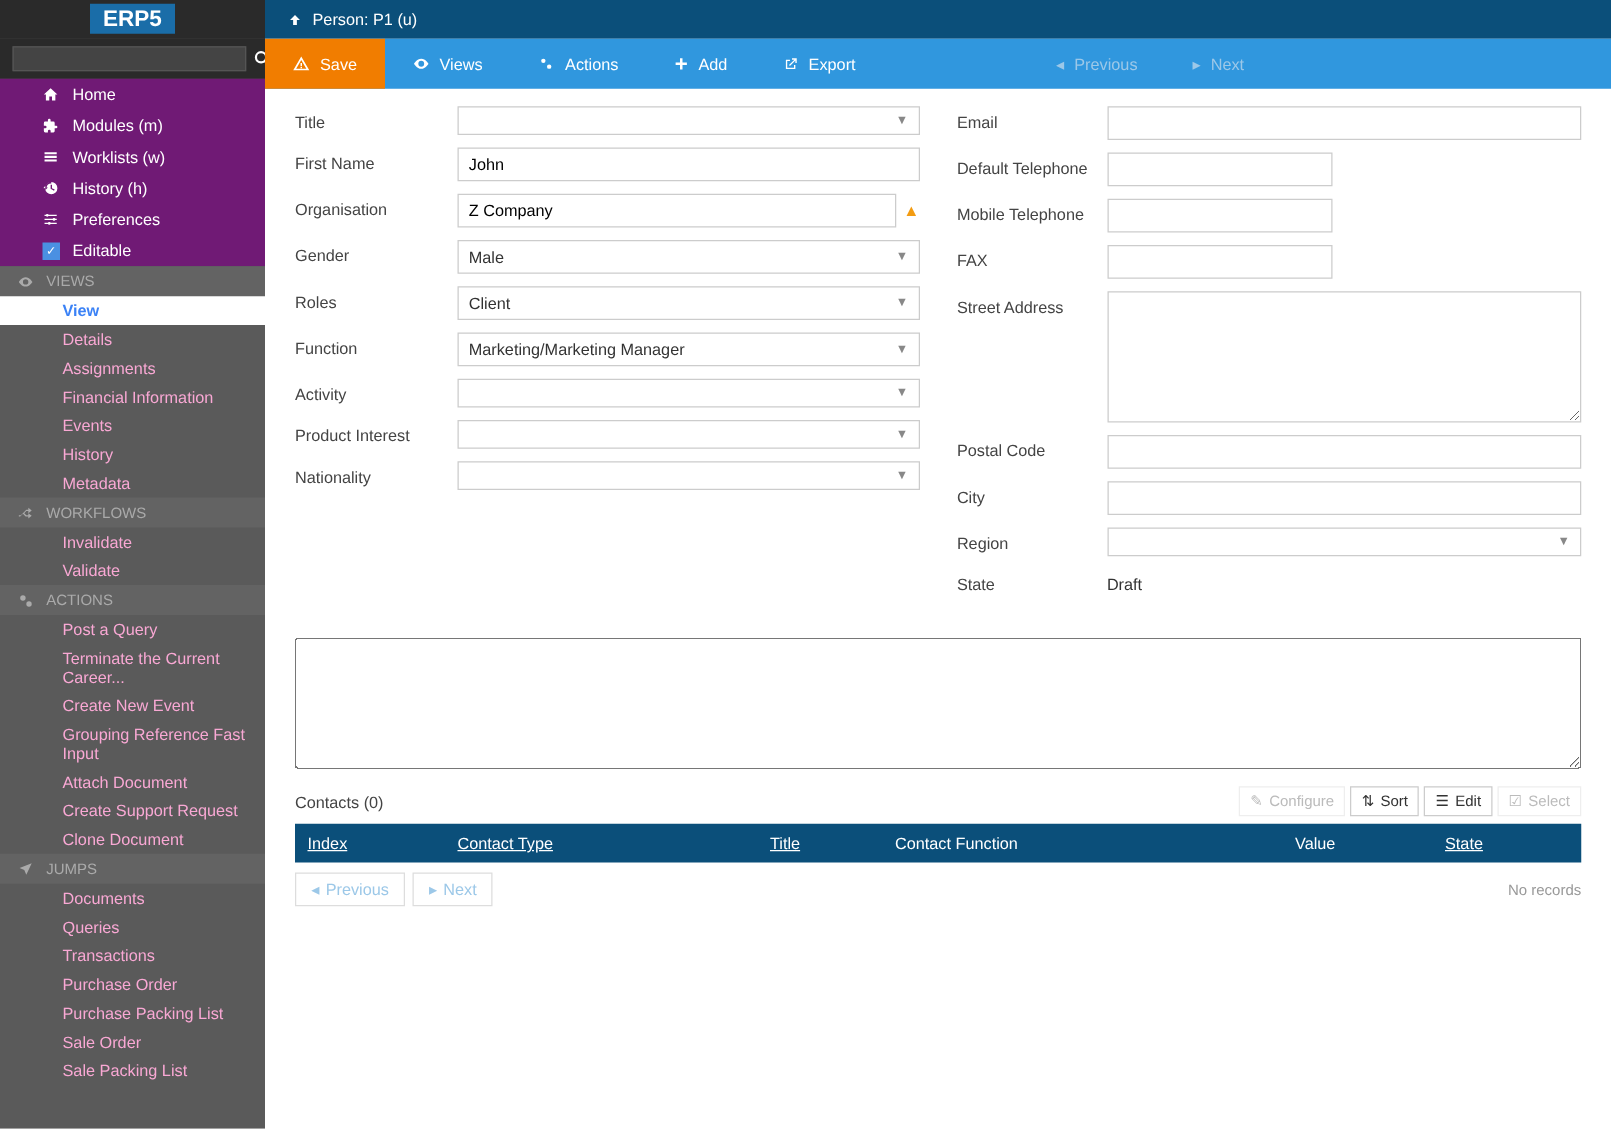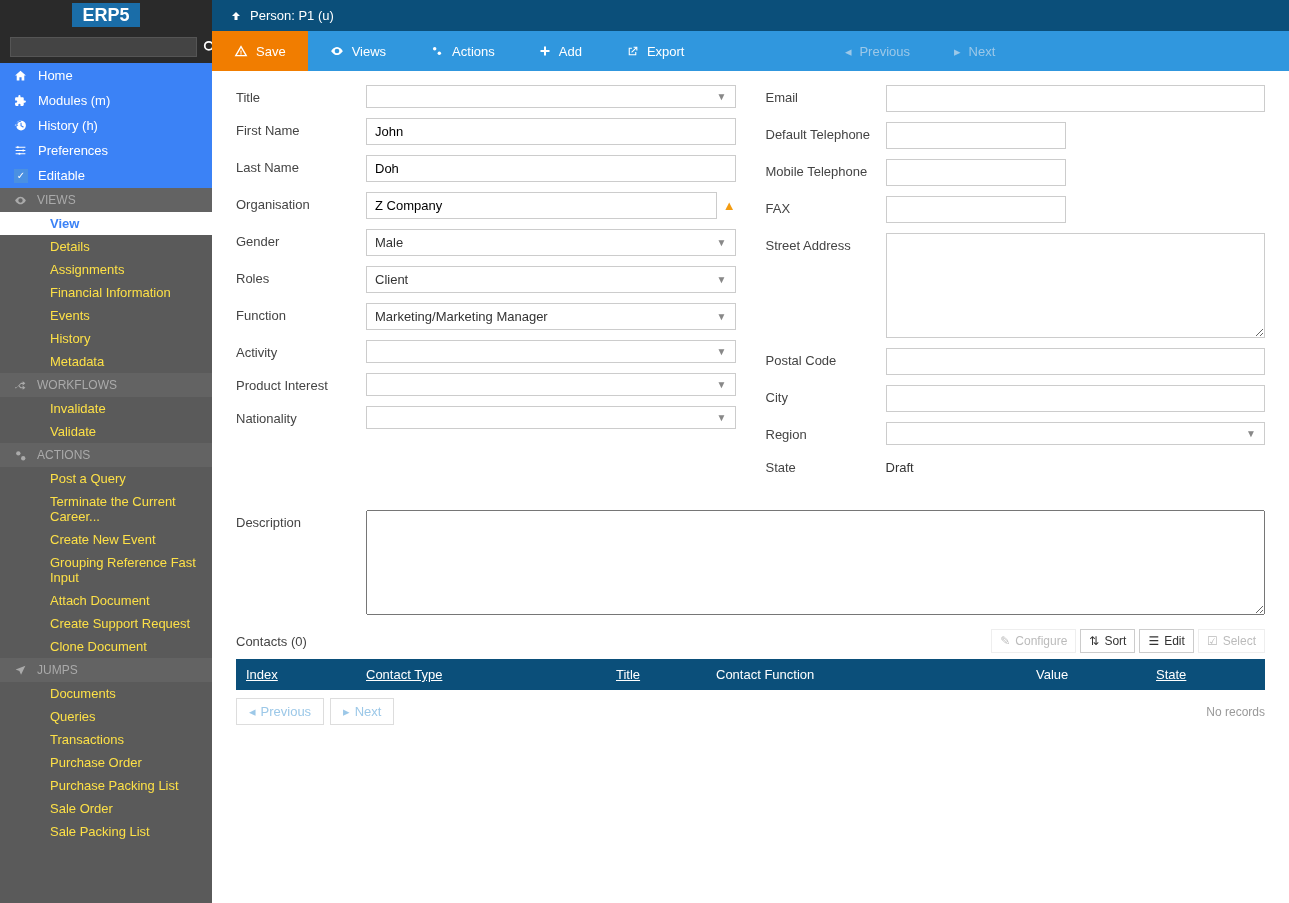--- a/index.html
+++ b/index.html
@@ -3,26 +3,26 @@
 <meta charset="utf-8">
 <style>
 * { box-sizing: border-box; margin: 0; padding: 0; }
 body { font-family: Arial, sans-serif; font-size: 13px; color: #333; display: flex; height: 903px; width: 1289px; overflow: hidden; }
 .sidebar { width: 212px; background: #5a5a5a; color: #ddd; display: flex; flex-direction: column; }
 .logo-bar { background: #2a2a2a; padding: 5px 10px; display: flex; align-items: center; gap: 6px; }
 .logo-img { background: #1a6da8; color: #fff; font-weight: bold; font-size: 18px; padding: 2px 10px; }
 .search-row { background: #2a2a2a; padding: 6px 10px; display: flex; align-items: center; gap: 6px; }
 .search-row input { flex: 1; background: #444; border: 1px solid #555; height: 20px; color: #eee; padding: 0 4px; }
 .search-row .sicon { color: #fff; }
-.side-section { background: #3b82f6; }
+.side-section { background: #701a75; padding-left: 20px; }
 .side-item { display: flex; align-items: center; gap: 10px; padding: 5px 14px; color: #fff; cursor: pointer; font-size: 13px; }
 .side-item .icon { width: 14px; text-align: center; font-size: 12px; }
 .side-checkbox { width: 14px; height: 14px; background: #4a90e2; display: inline-flex; align-items: center; justify-content: center; color: #fff; font-size: 10px; }
 .side-group-header { background: #636363; color: #aaa; padding: 5px 14px; font-size: 12px; display: flex; align-items: center; gap: 10px; }
-.side-subitem { padding: 4px 14px 4px 50px; color: #fde047; font-size: 13px; cursor: pointer; }
+.side-subitem { padding: 4px 14px 4px 50px; color: #f9a8d4; font-size: 13px; cursor: pointer; }
 .side-subitem.active { background: #fff; color: #3b82f6; font-weight: bold; }
 .main { flex: 1; display: flex; flex-direction: column; background: #fff; }
 .breadcrumb-bar { background: #0b4f7a; color: #fff; padding: 8px 18px; display: flex; align-items: center; gap: 8px; font-size: 13px; }
 .toolbar { background: #3097de; display: flex; align-items: stretch; height: 40px; }
 .tool-btn { display: flex; align-items: center; gap: 8px; padding: 0 22px; color: #fff; font-size: 13px; cursor: pointer; }
 .tool-btn.save { background: #f17d00; }
 .tool-btn.disabled { color: #9cc8e8; cursor: default; }
 .content { padding: 14px 24px; overflow-y: auto; }
 .form-grid { display: flex; gap: 30px; }
 .col { flex: 1; }
@@ -90,20 +90,28 @@
         <span class="icon">
           <svg width="13" height="13" viewBox="0 0 24 24" fill="white">
             <path d="M10 2a2 2 0 012 2v2h4a2 2 0 012 2v4h2a2 2 0 110 4h-2v4a2 2 0 01-2 2h-4v-2a2 2 0 10-4 0v2H4a2 2 0 01-2-2v-4h2a2 2 0 100-4H2V8a2 2 0 012-2h4V4a2 2 0 012-2z"></path>
           </svg>
         </span>
         <span>Modules (m)</span>
       </div>
       <div class="side-item">
         <span class="icon">
           <svg width="13" height="13" viewBox="0 0 24 24" fill="white">
+            <path d="M3 5h18v3H3zM3 10.5h18v3H3zM3 16h18v3H3z"></path>
+          </svg>
+        </span>
+        <span>Worklists (w)</span>
+      </div>
+      <div class="side-item">
+        <span class="icon">
+          <svg width="13" height="13" viewBox="0 0 24 24" fill="white">
             <path d="M13 3a9 9 0 100 18 9 9 0 000-18zm-1 4h2v5l4 2-1 2-5-3V7zM1 12l3-3v2a9 9 0 019-8v2a7 7 0 00-7 6h2l-3 3-3-3h2z"></path>
           </svg>
         </span>
         <span>History (h)</span>
       </div>
       <div class="side-item">
         <span class="icon">
           <svg width="13" height="13" viewBox="0 0 24 24" fill="white">
             <path d="M3 5h18v2H3zM3 11h18v2H3zM3 17h18v2H3z"></path>
             <circle cx="7" cy="6" r="2"></circle>
@@ -253,26 +261,20 @@
               </div>
             </div>
           </div>
         <div class="field-row">
             <div class="field-label">First Name</div>
             <div class="field-input">
               <input type="text" value="John" style="">
             </div>
           </div>
         <div class="field-row">
-            <div class="field-label">Last Name</div>
-            <div class="field-input">
-              <input type="text" value="Doh" style="">
-            </div>
-          </div>
-        <div class="field-row">
             <div class="field-label">Organisation</div>
             <div class="field-input">
               <input type="text" value="Z Company" style="">
               <span class="warn-icon">▲</span>
             </div>
           </div>
         <div class="field-row">
             <div class="field-label">Gender</div>
             <div class="field-input">
               <div class="select-box">
@@ -383,21 +385,20 @@
         <div class="field-row">
             <div class="field-label" style="width:120px">State</div>
             <div class="field-input">
               <div class="state-value">Draft</div>
             </div>
           </div>
       </div>
     </div>
 
     <div class="desc-row">
-      <div class="field-label">Description</div>
       <textarea class="desc-area" style=""></textarea>
     </div>
 
     <div class="listbox">
       <div class="listbox-header">
         <div class="listbox-title">Contacts (0)</div>
         <div class="listbox-actions">
           <div class="lb-btn disabled">
               <span>✎</span>
               <span>Configure</span>

